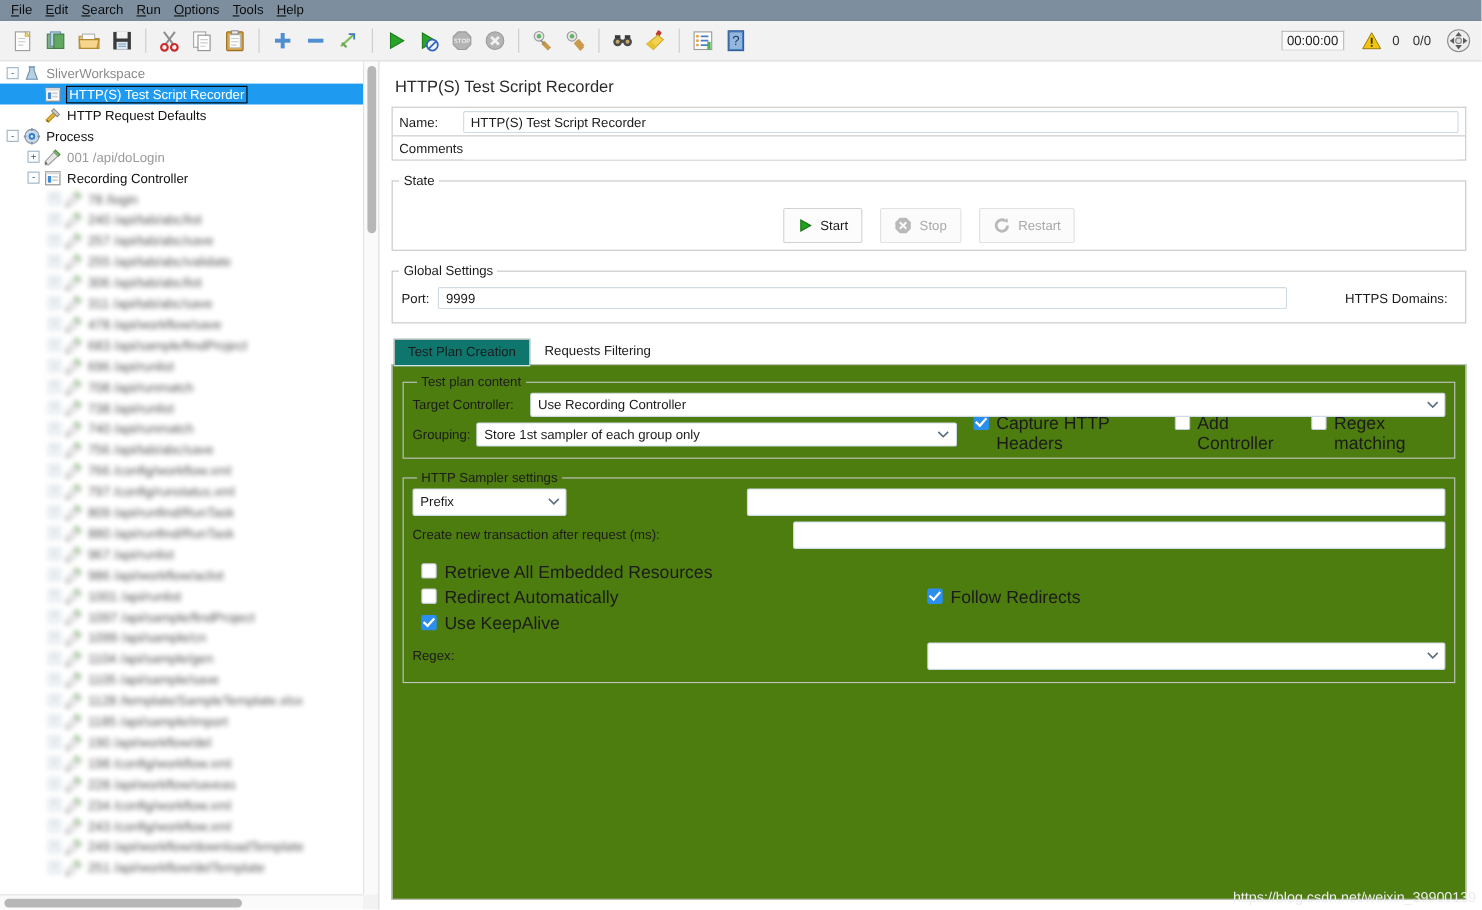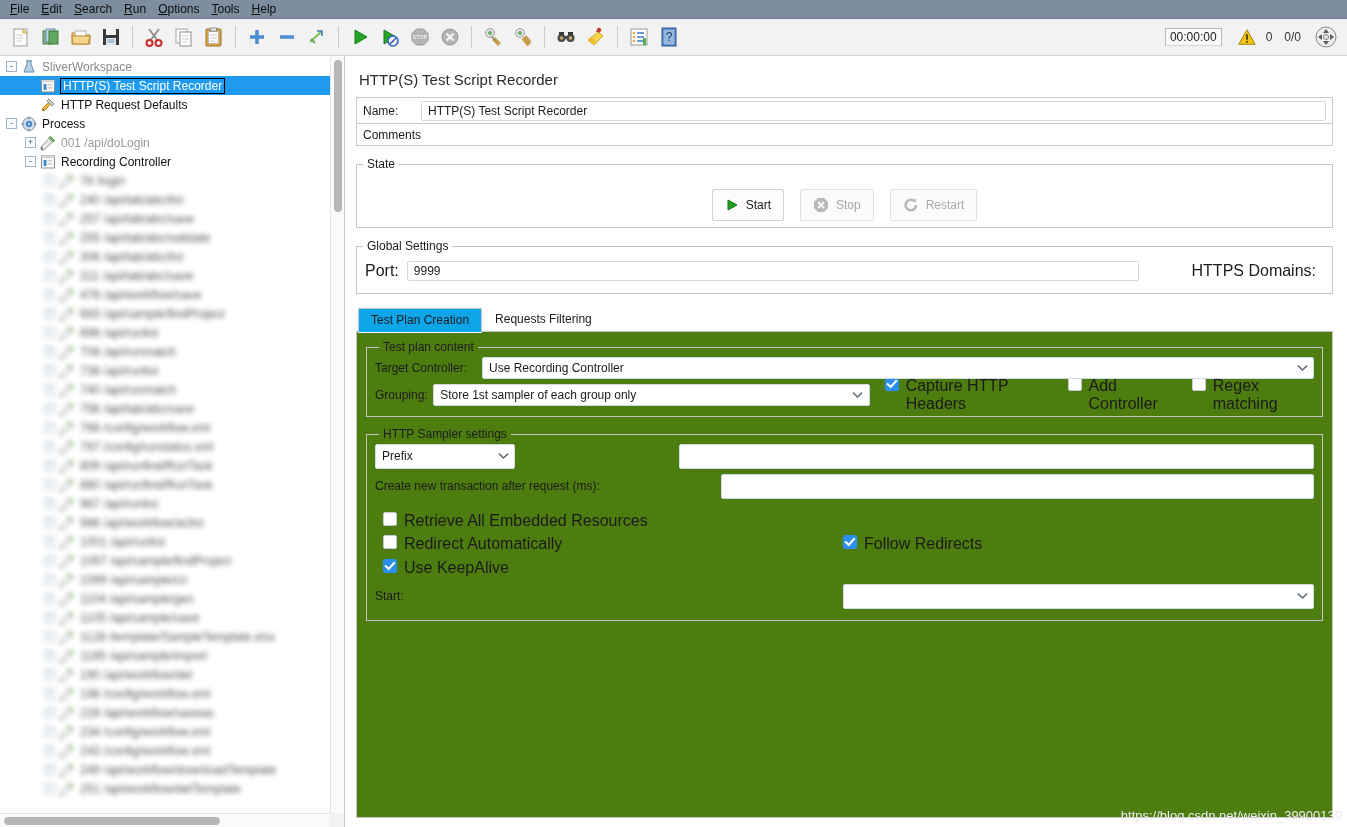--- a/index.html
+++ b/index.html
@@ -214,21 +214,21 @@
     cursor: default;
   }
   .btn.disabled { color: #a9a9a9; background: #fbfbfb; border-color: #e1e1e1; }
 
   .globalbody {
     height: 40px;
     display: flex; align-items: center;
     padding: 0 8px 5px 8px;
     gap: 0;
   }
-  .globalbody .lbl { font-size: 16px; color: #1b1b1b; margin-right: 8px; }
+  .globalbody .lbl { font-size: 12px; color: #1b1b1b; margin-right: 8px; }
   .port-input { width: 216px; }
   .domains-input { flex: 1 1 auto; }
   .spacerwide { width: 53px; }
 
   
   .tabbar {
     display: flex;
     align-items: flex-end;
     margin: 14px 0 0 2px;
     height: 24px;
@@ -237,21 +237,21 @@
   }
   .tab {
     padding: 4px 12px 5px 12px;
     font-size: 12px;
     color: #1b1b1b;
     border: 1px solid transparent;
     cursor: default;
     background: transparent;
   }
   .tab.active {
-    background: #0ea5e9;
+    background: #0f766e;
     border: 1px solid #c5c5c5;
     border-bottom: 1px solid #fff;
     position: relative;
     top: 1px;
   }
   .tabpanel {
     border: 1px solid #c5c5c5;
     margin-top: -1px;
     padding: 8px 9px 10px 9px;
     height: 487px;
@@ -1146,21 +1146,21 @@
           </div>
 
           <div class="frow" style="height:25px;">
             <label class="chk" style="margin-left:8px;">
               <span class="box on"></span>
               <span>Use KeepAlive</span>
             </label>
           </div>
 
           <div class="frow" style="height:32px;">
-            <span class="lbl">Start:</span>
+            <span class="lbl">Regex:</span>
             <div style="flex:1 1 auto;"></div>
             <div class="combo tall" style="width:471px;">
               <span></span>
               <span class="caret">
                 <svg width="11" height="8" viewBox="0 0 11 8">
                     <path d="M1 1.6 L5.5 6 L10 1.6" fill="none" stroke="#5d6f80" stroke-width="1.5"></path>
                   </svg>
               </span>
             </div>
           </div>

